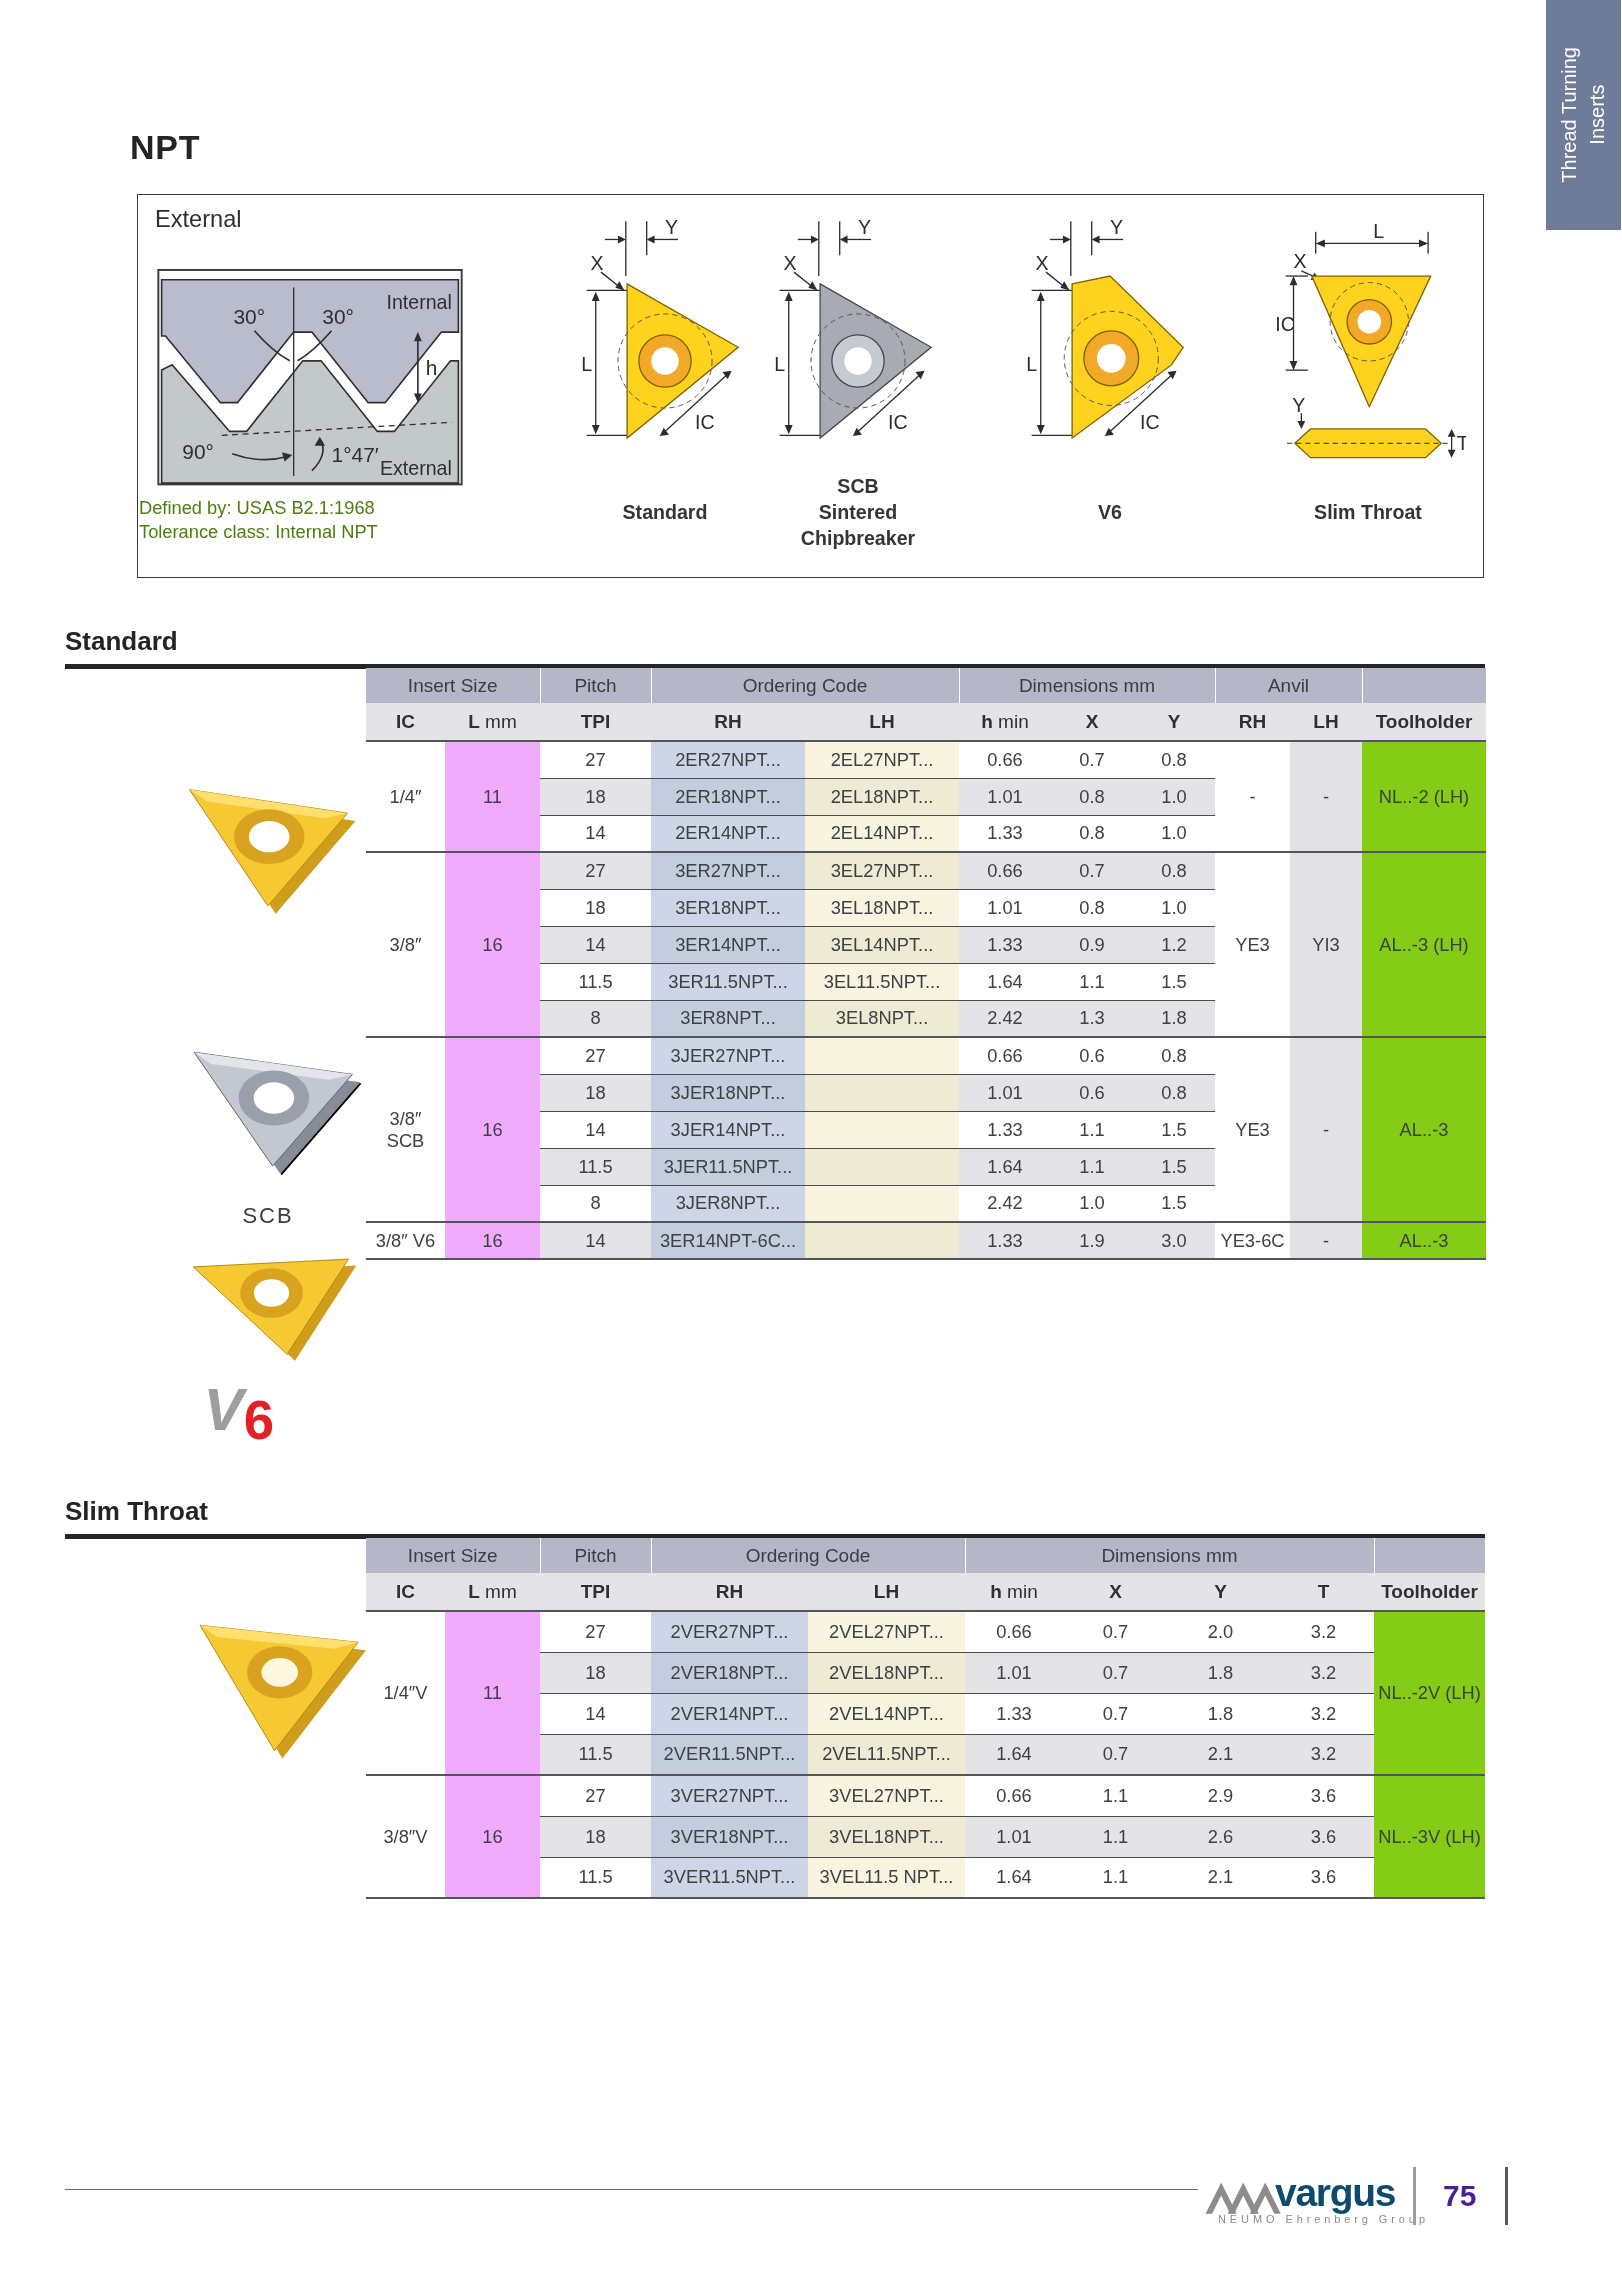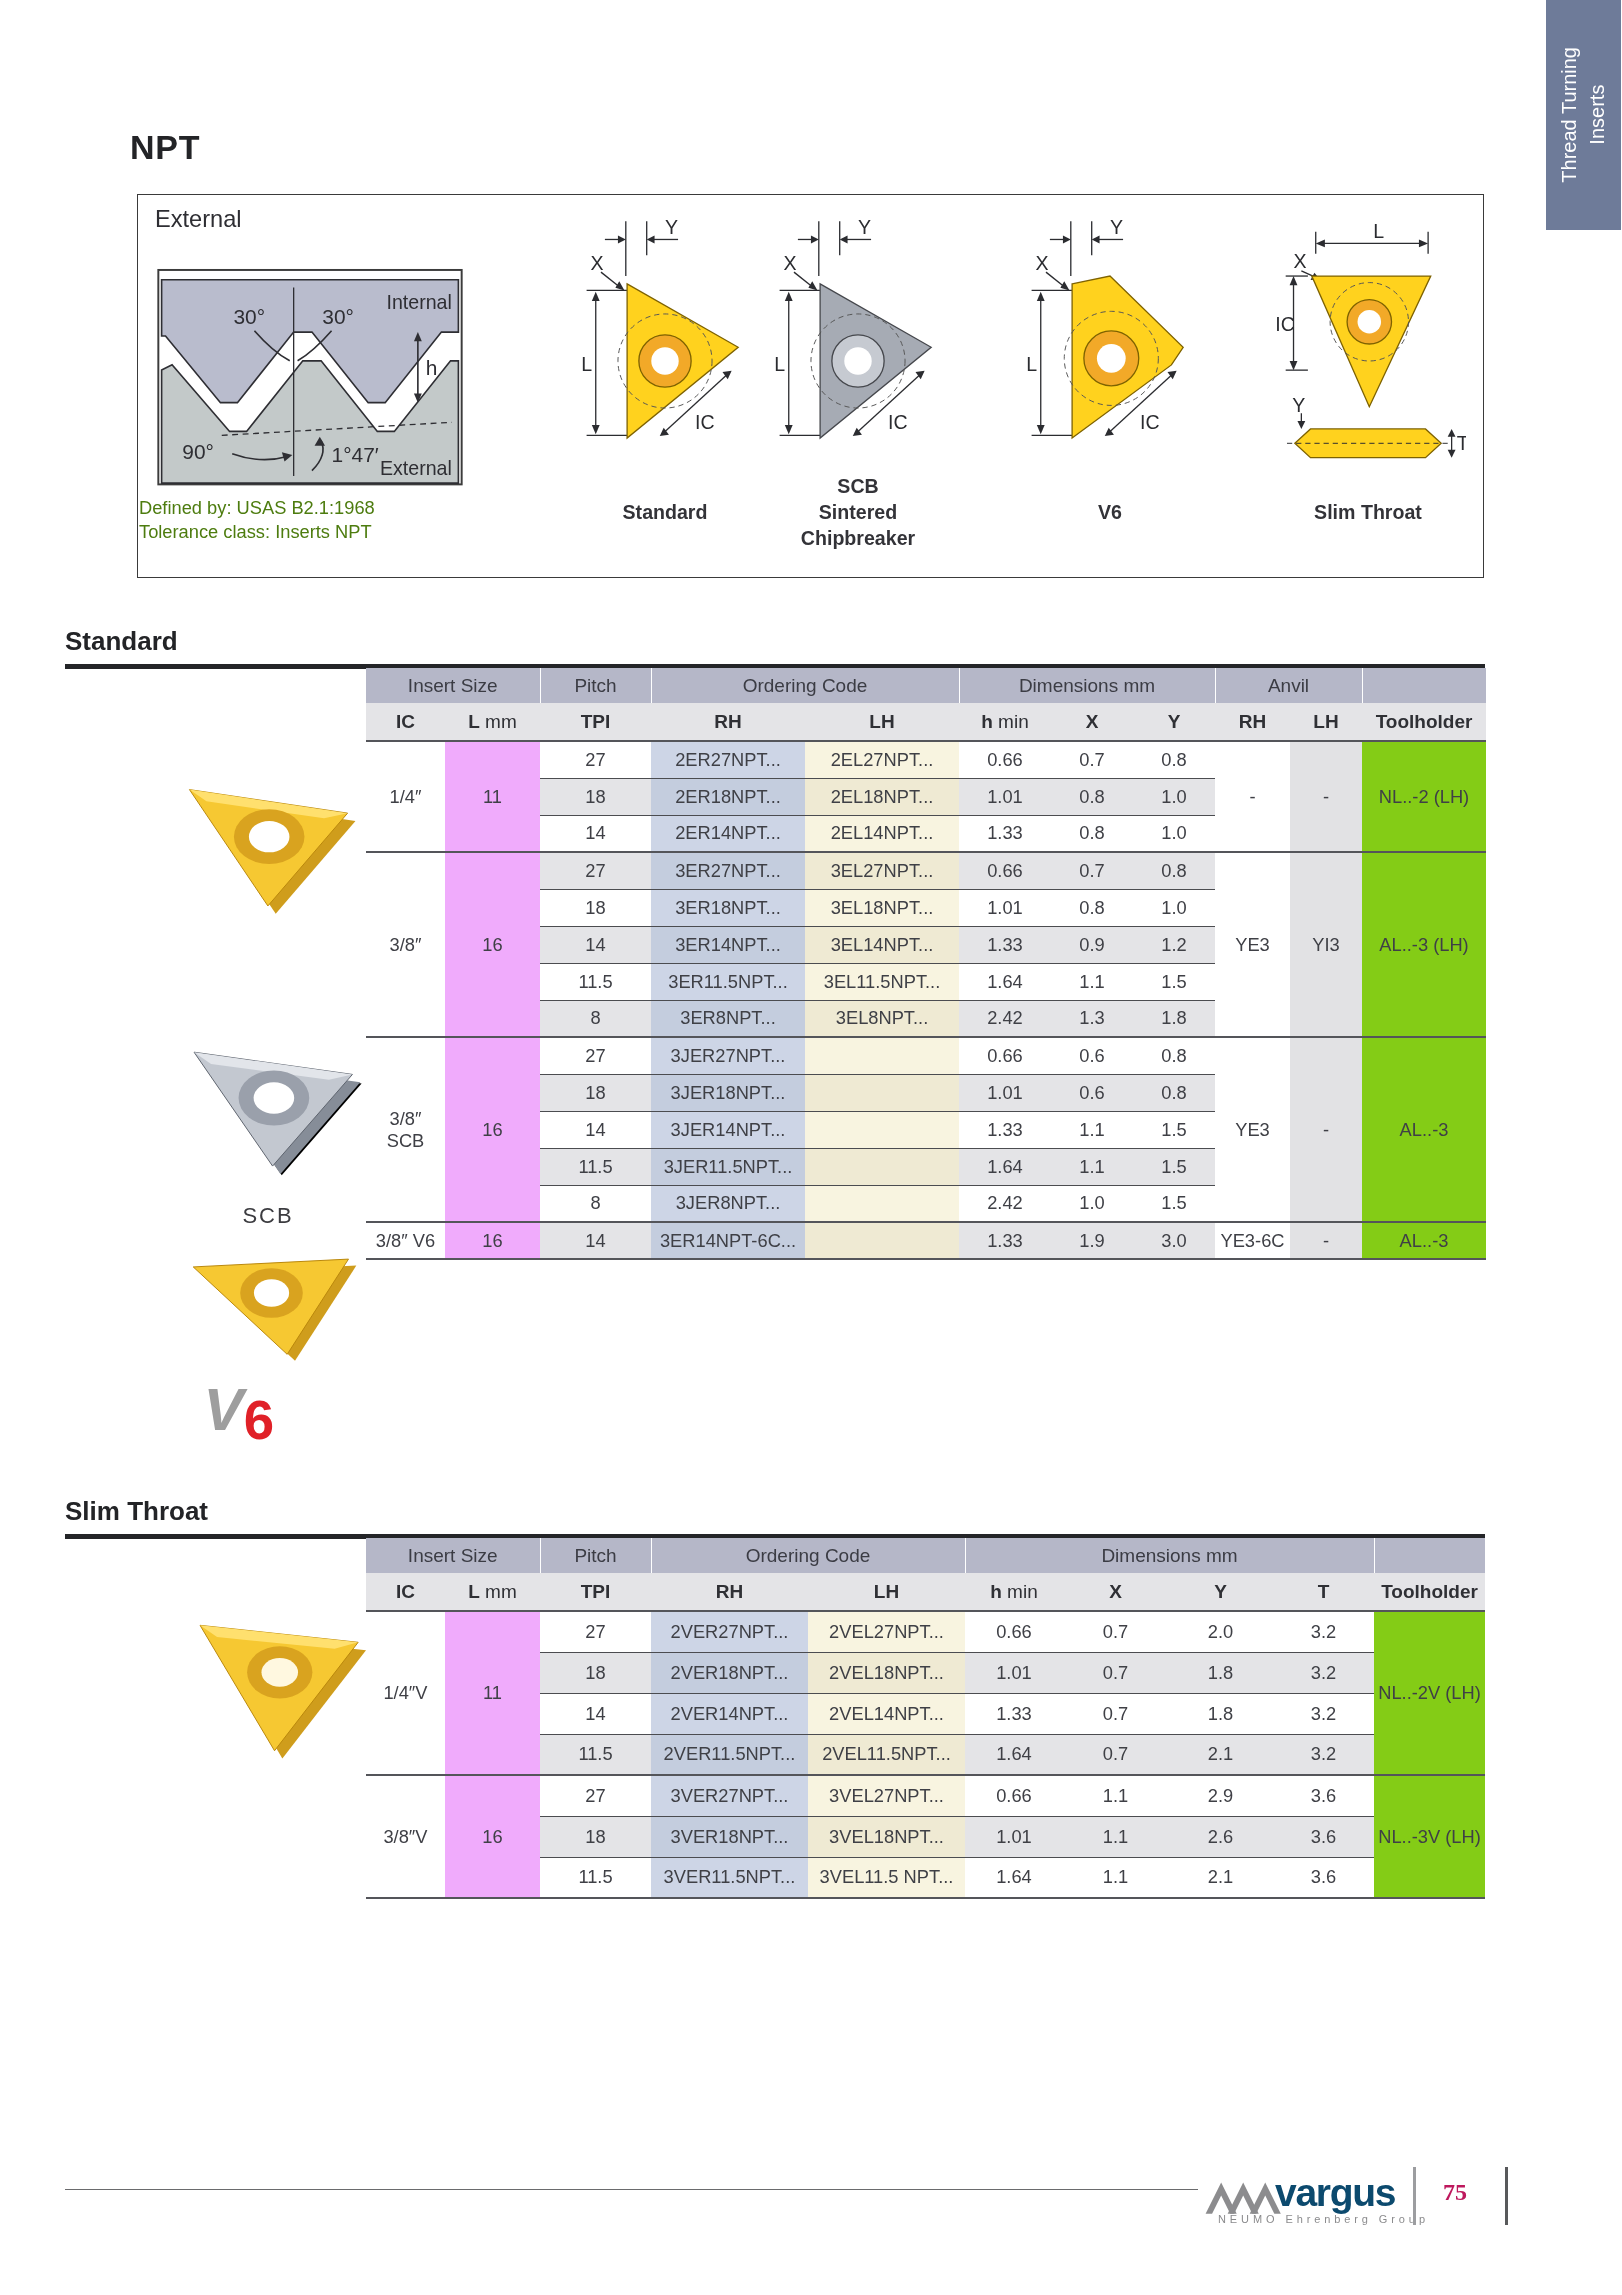--- a/index.html
+++ b/index.html
@@ -44,21 +44,21 @@
   tbody tr:not(.gstart) td.t{border-top:1.3px solid #4b4c50;}
   
   .abs{position:absolute;}
   .scb-label{position:absolute;font-size:22px;letter-spacing:2px;color:#3c3c40;transform:translateX(-50%);}
   
   .foot-line{position:absolute;left:65px;top:2189px;width:1133px;height:1.3px;background:#6a6b6d;}
   .brand{position:absolute;left:1275px;top:2171px;font-size:39px;font-weight:bold;letter-spacing:-1.3px;color:#0c4a6e;}
   .tagline{position:absolute;left:1218px;top:2213px;font-size:11px;letter-spacing:3.9px;color:#8b8b8d;}
   .vbar1{position:absolute;left:1413px;top:2167px;width:3.3px;height:58px;background:#9c9da0;}
   .vbar2{position:absolute;left:1505px;top:2167px;width:3.3px;height:58px;background:#58595b;}
-  .pagenum{position:absolute;left:1443px;top:2179px;font-size:24px;font-weight:bold;color:#be185d;font-family:Liberation Serif, serif;}
+  .pagenum{position:absolute;left:1443px;top:2179px;font-size:30px;font-weight:bold;color:#4c1d95;}
   svg text{font-family:"Liberation Sans", sans-serif;}
 </style>
 </head>
 <body>
 
 <div class="page">
 
   <div class="side-tab">
     <div class="txt">Thread Turning
 Inserts</div>
@@ -87,21 +87,21 @@
       <text x="142" y="86" font-size="32" fill="#2e2e33" text-anchor="middle">30°</text>
       <text x="278" y="86" font-size="32" fill="#2e2e33" text-anchor="middle">30°</text>
       <text x="452" y="62" font-size="30" fill="#2e2e33" text-anchor="end">Internal</text>
       <text x="412" y="164" font-size="32" fill="#2e2e33">h</text>
       <text x="88" y="292" font-size="32" fill="#2e2e33" text-anchor="end">90°</text>
       <text x="268" y="296" font-size="32" fill="#2e2e33">1°47′</text>
       <text x="452" y="316" font-size="30" fill="#2e2e33" text-anchor="end">External</text>
     </svg>
 
     <div class="defined" style="top:302px;">Defined by: USAS B2.1:1968</div>
-    <div class="defined" style="top:326px;">Tolerance class: Inserts NPT</div>
+    <div class="defined" style="top:326px;">Tolerance class: Internal NPT</div>
 
     <svg class="abs" style="left:429px;top:18.3px;" width="196" height="262" viewBox="0 0 300 400">
       <line x1="90" y1="12" x2="90" y2="96" stroke="#2b2c30" stroke-width="2"></line>
       <line x1="122" y1="12" x2="122" y2="64" stroke="#2b2c30" stroke-width="2"></line>
       <line x1="58" y1="40" x2="86" y2="40" stroke="#2b2c30" stroke-width="2"></line>
         <polygon points="90,40 78,34 78,46" fill="#2b2c30"></polygon>
       <line x1="170" y1="40" x2="126" y2="40" stroke="#2b2c30" stroke-width="2"></line>
         <polygon points="122,40 134,34 134,46" fill="#2b2c30"></polygon>
       <text x="150" y="32" font-size="30" fill="#2b2c30">Y</text>
       <text x="36" y="86" font-size="30" fill="#2b2c30">X</text>

